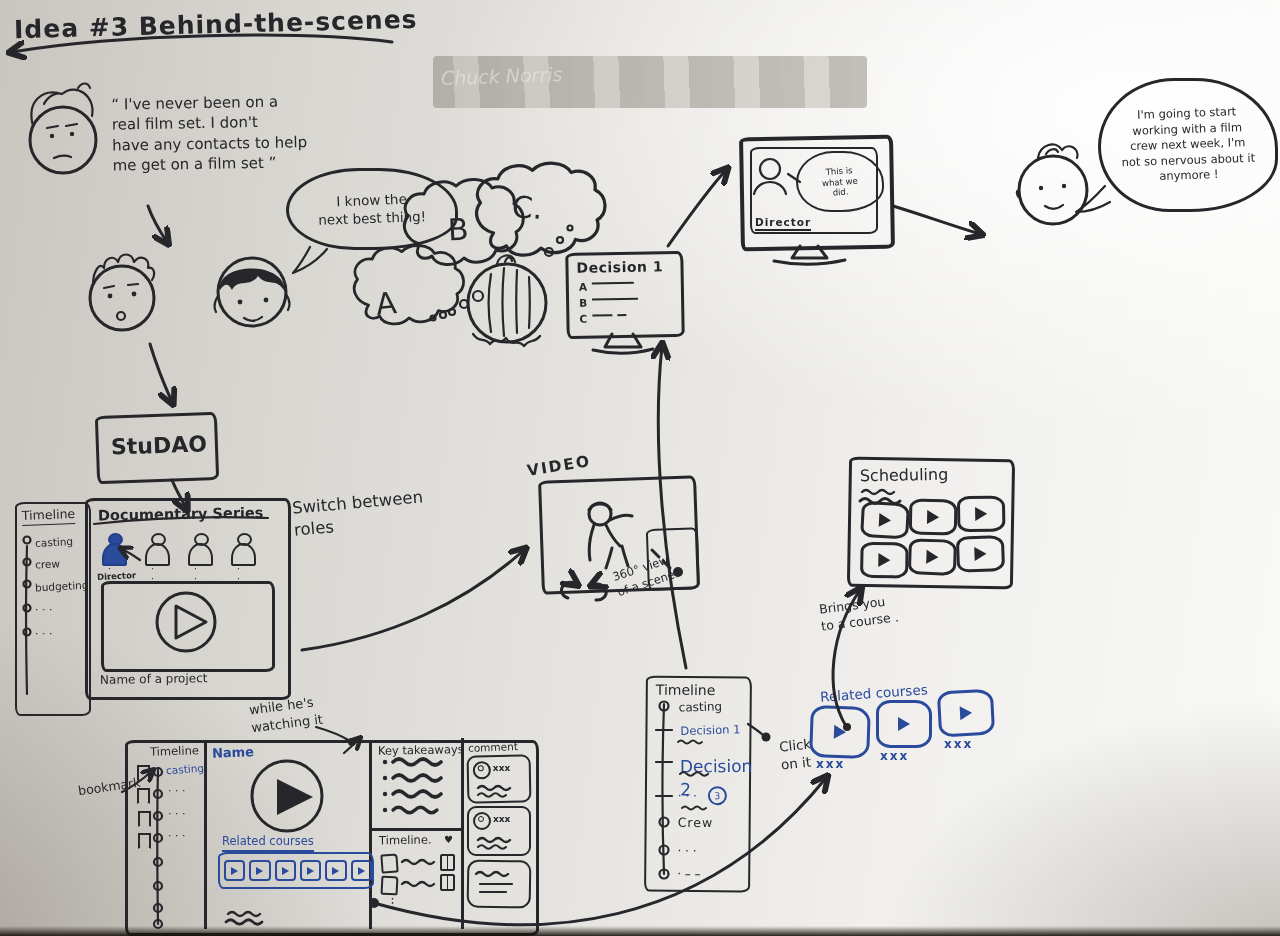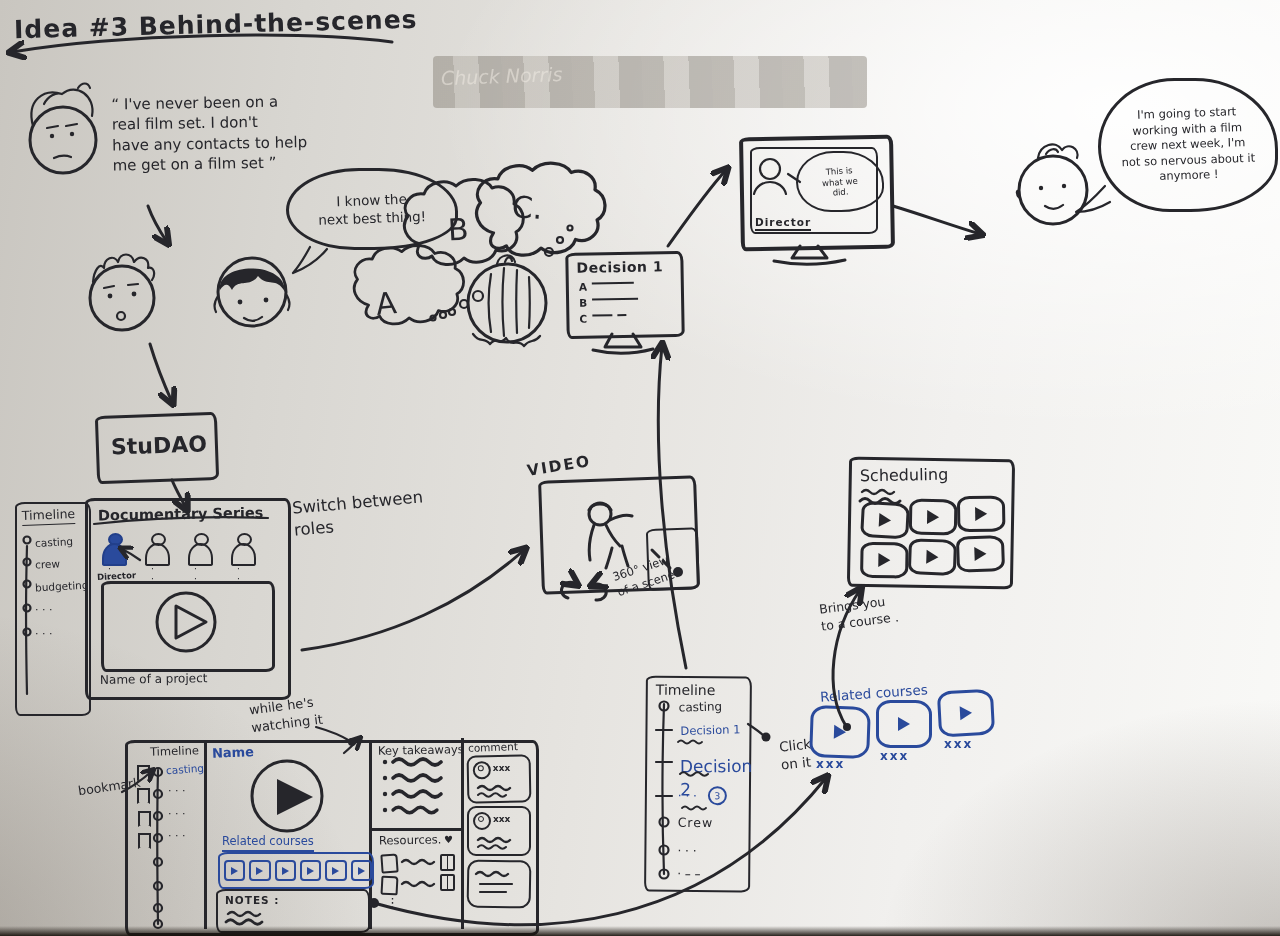--- a/index.html
+++ b/index.html
@@ -251,27 +251,24 @@
     <span class="mini">
         <i></i>
       </span>
     <span class="mini">
         <i></i>
       </span>
     <span class="mini">
         <i></i>
       </span>
   </div>
-  <div class="box" style="left:216px;top:889px;width:150px;height:40px;border-width:2.5px;">
-    <span class="t" style="left:7px;top:2px;font-size:10.5px;font-weight:bold;letter-spacing:1px;">NOTES :</span>
-  </div>
 
   <span class="t" style="left:378px;top:743px;font-size:11.5px;transform:rotate(-1deg);">Key takeaways</span>
   <div class="vdiv" style="left:371px;top:828px;width:90px;height:2.5px;"></div>
-  <span class="t" style="left:379px;top:833px;font-size:11.5px;transform:rotate(-1deg);">Resources.</span>
+  <span class="t" style="left:379px;top:833px;font-size:11.5px;transform:rotate(-1deg);">Timeline.</span>
   <span class="t" style="left:444px;top:833px;font-size:10px;">♥</span>
   <span class="docic" style="left:381px;top:854px;transform:rotate(-4deg);"></span>
   <span class="docic" style="left:381px;top:876px;transform:rotate(3deg);"></span>
   <span class="savic" style="left:440px;top:854px;"></span>
   <span class="savic" style="left:440px;top:874px;"></span>
   <span class="t" style="left:386px;top:894px;font-size:13px;letter-spacing:1px;">⋮</span>
 
   <span class="t" style="left:468px;top:740px;font-size:10.5px;transform:rotate(-2deg);">comment</span>
   <div class="box" style="left:467px;top:755px;width:60px;height:44px;border-width:2.5px;border-radius:9px;transform:rotate(-1deg);">
     <span class="cav" style="left:4px;top:4px;"></span>

